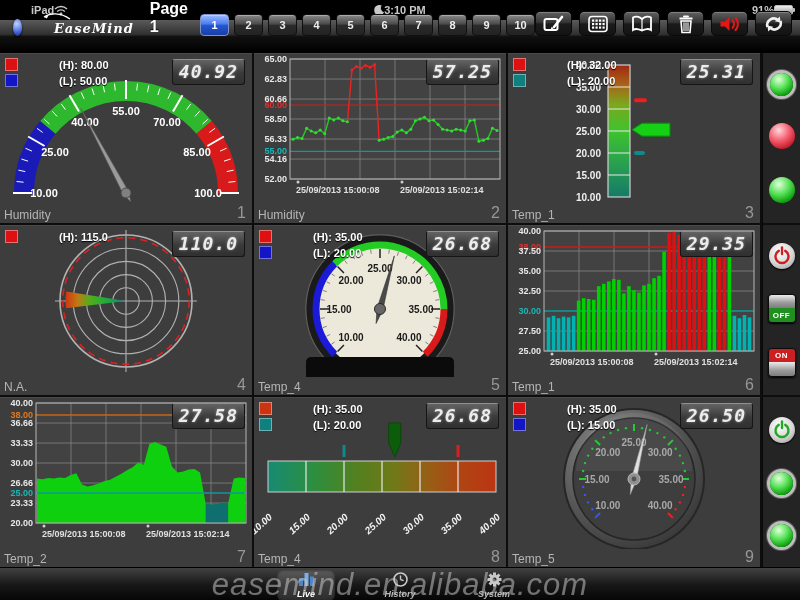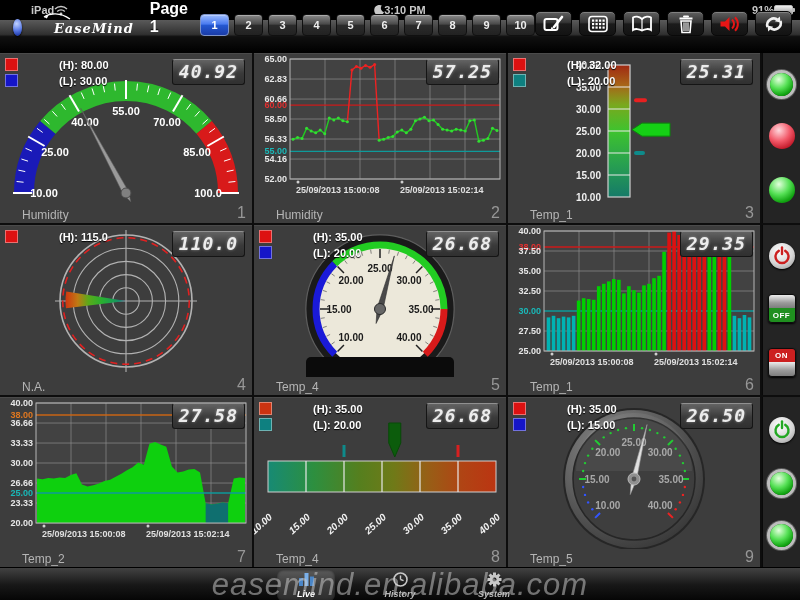--- a/index.html
+++ b/index.html
@@ -23,21 +23,21 @@
   .tibtn{width:35px;height:23px;border-radius:5px;background:linear-gradient(#606060,#353535 45%,#1b1b1b 52%,#131313);border:1px solid #090909;display:flex;align-items:center;justify-content:center;box-shadow:inset 0 1px 0 rgba(255,255,255,.22);}
   
   .main{display:grid;grid-template-columns:252px 252px 252px 38px;grid-template-rows:170px 170px 170px;gap:2px;background:#0d0d0d;}
   .panel{position:relative;background:#3d3d3d;overflow:hidden;box-shadow:inset 0 1px 0 rgba(255,255,255,.07);}
   .panel svg.chart{position:absolute;left:0;top:0;z-index:1;}
   .legend{position:absolute;left:5px;top:5px;z-index:3;display:flex;flex-direction:column;gap:3px;}
   .lrow{display:flex;align-items:center;gap:5px;}
   .lsw{width:13px;height:13px;border:1px solid rgba(255,255,255,.4);box-sizing:border-box;}
   .ltx{color:#fff;font-size:11px;font-weight:bold;text-shadow:0 1px 1px #000;margin-left:36px;}
   .lcd{position:absolute;right:7px;top:6px;z-index:3;background:linear-gradient(#636363,#3a3a3a 55%,#303030);border:1px solid #151515;border-top-color:#909090;border-radius:3px;color:#ececec;font-family:"DejaVu Sans Mono",monospace;font-style:italic;font-weight:bold;font-size:18px;line-height:24px;padding:0 6px;letter-spacing:1px;text-shadow:0 0 3px rgba(255,255,255,.4);}
-  .pfoot{position:absolute;left:0;right:0;bottom:0;height:18px;display:flex;justify-content:space-between;align-items:flex-end;padding:0 6px 1px 22px;z-index:3;box-sizing:border-box;}
+  .pfoot{position:absolute;left:0;right:0;bottom:0;height:18px;display:flex;justify-content:space-between;align-items:flex-end;padding:0 6px 1px 4px;z-index:3;box-sizing:border-box;}
   .plabel{color:#b5b5b5;font-size:12px;}
   .pnum{color:#979797;font-size:16px;}
   
   .sidecell{background:#242424;border-left:1px solid #090909;display:flex;flex-direction:column;justify-content:space-around;align-items:center;padding:6px 0;box-sizing:border-box;}
   .orb{width:26px;height:26px;border-radius:50%;}
   .orb.ring{width:23px;height:23px;box-shadow:0 0 0 3px #bdbdbd,0 0 0 4px #5a5a5a;}
   .orb.green{background:radial-gradient(circle at 38% 28%,#e2ffdc,#55e055 42%,#12a412 72%,#066206);}
   .orb.red{background:radial-gradient(circle at 38% 28%,#ffd8dd,#f25868 45%,#c01828 78%,#7c0e18);}
   .powerbtn{width:26px;height:26px;border-radius:50%;background:radial-gradient(circle at 42% 32%,#ffffff,#d6d6d6 55%,#8f8f8f);display:flex;align-items:center;justify-content:center;box-shadow:0 1px 2px #000;}
   .switch{width:26px;height:27px;border-radius:4px;overflow:hidden;border:1px solid #0c0c0c;display:flex;flex-direction:column;box-shadow:0 1px 2px #000;}
@@ -158,21 +158,21 @@
 
   <div class="main" id="main">
       <div class="panel" style="grid-area: 1 / 1;">
         <div class="legend">
           <div class="lrow">
             <span class="lsw" style="background: rgb(221, 17, 17);"></span>
             <span class="ltx">(H): 80.00</span>
           </div>
           <div class="lrow">
             <span class="lsw" style="background: rgb(21, 21, 200);"></span>
-            <span class="ltx">(L): 30.00</span>
+            <span class="ltx">(L): 50.00</span>
           </div>
         </div>
         <div class="lcd">40.92</div>
         <svg class="chart" width="252" height="152" viewBox="0 0 252 152">
           <path d="M24.00 140.00 A102 102 0 0 1 47.86 74.44" stroke="#1a1ab8" stroke-width="20" fill="none"></path>
           <path d="M47.86 74.44 A102 102 0 0 1 204.14 74.44" stroke="#2eb82e" stroke-width="20" fill="none"></path>
           <path d="M204.14 74.44 A102 102 0 0 1 228.00 140.00" stroke="#d81a1a" stroke-width="20" fill="none"></path>
           <line x1="32" y1="140" x2="13" y2="140" stroke="#fff" stroke-width="2"></line>
           <line x1="23.564244777067856" y1="129.23356828343168" x2="16.60259150948994" y2="128.5018690405581" stroke="#fff" stroke-width="1"></line>
           <line x1="25.250797124418014" y1="118.5850958457708" x2="18.403763919281374" y2="117.12971401004647" stroke="#fff" stroke-width="1"></line>

